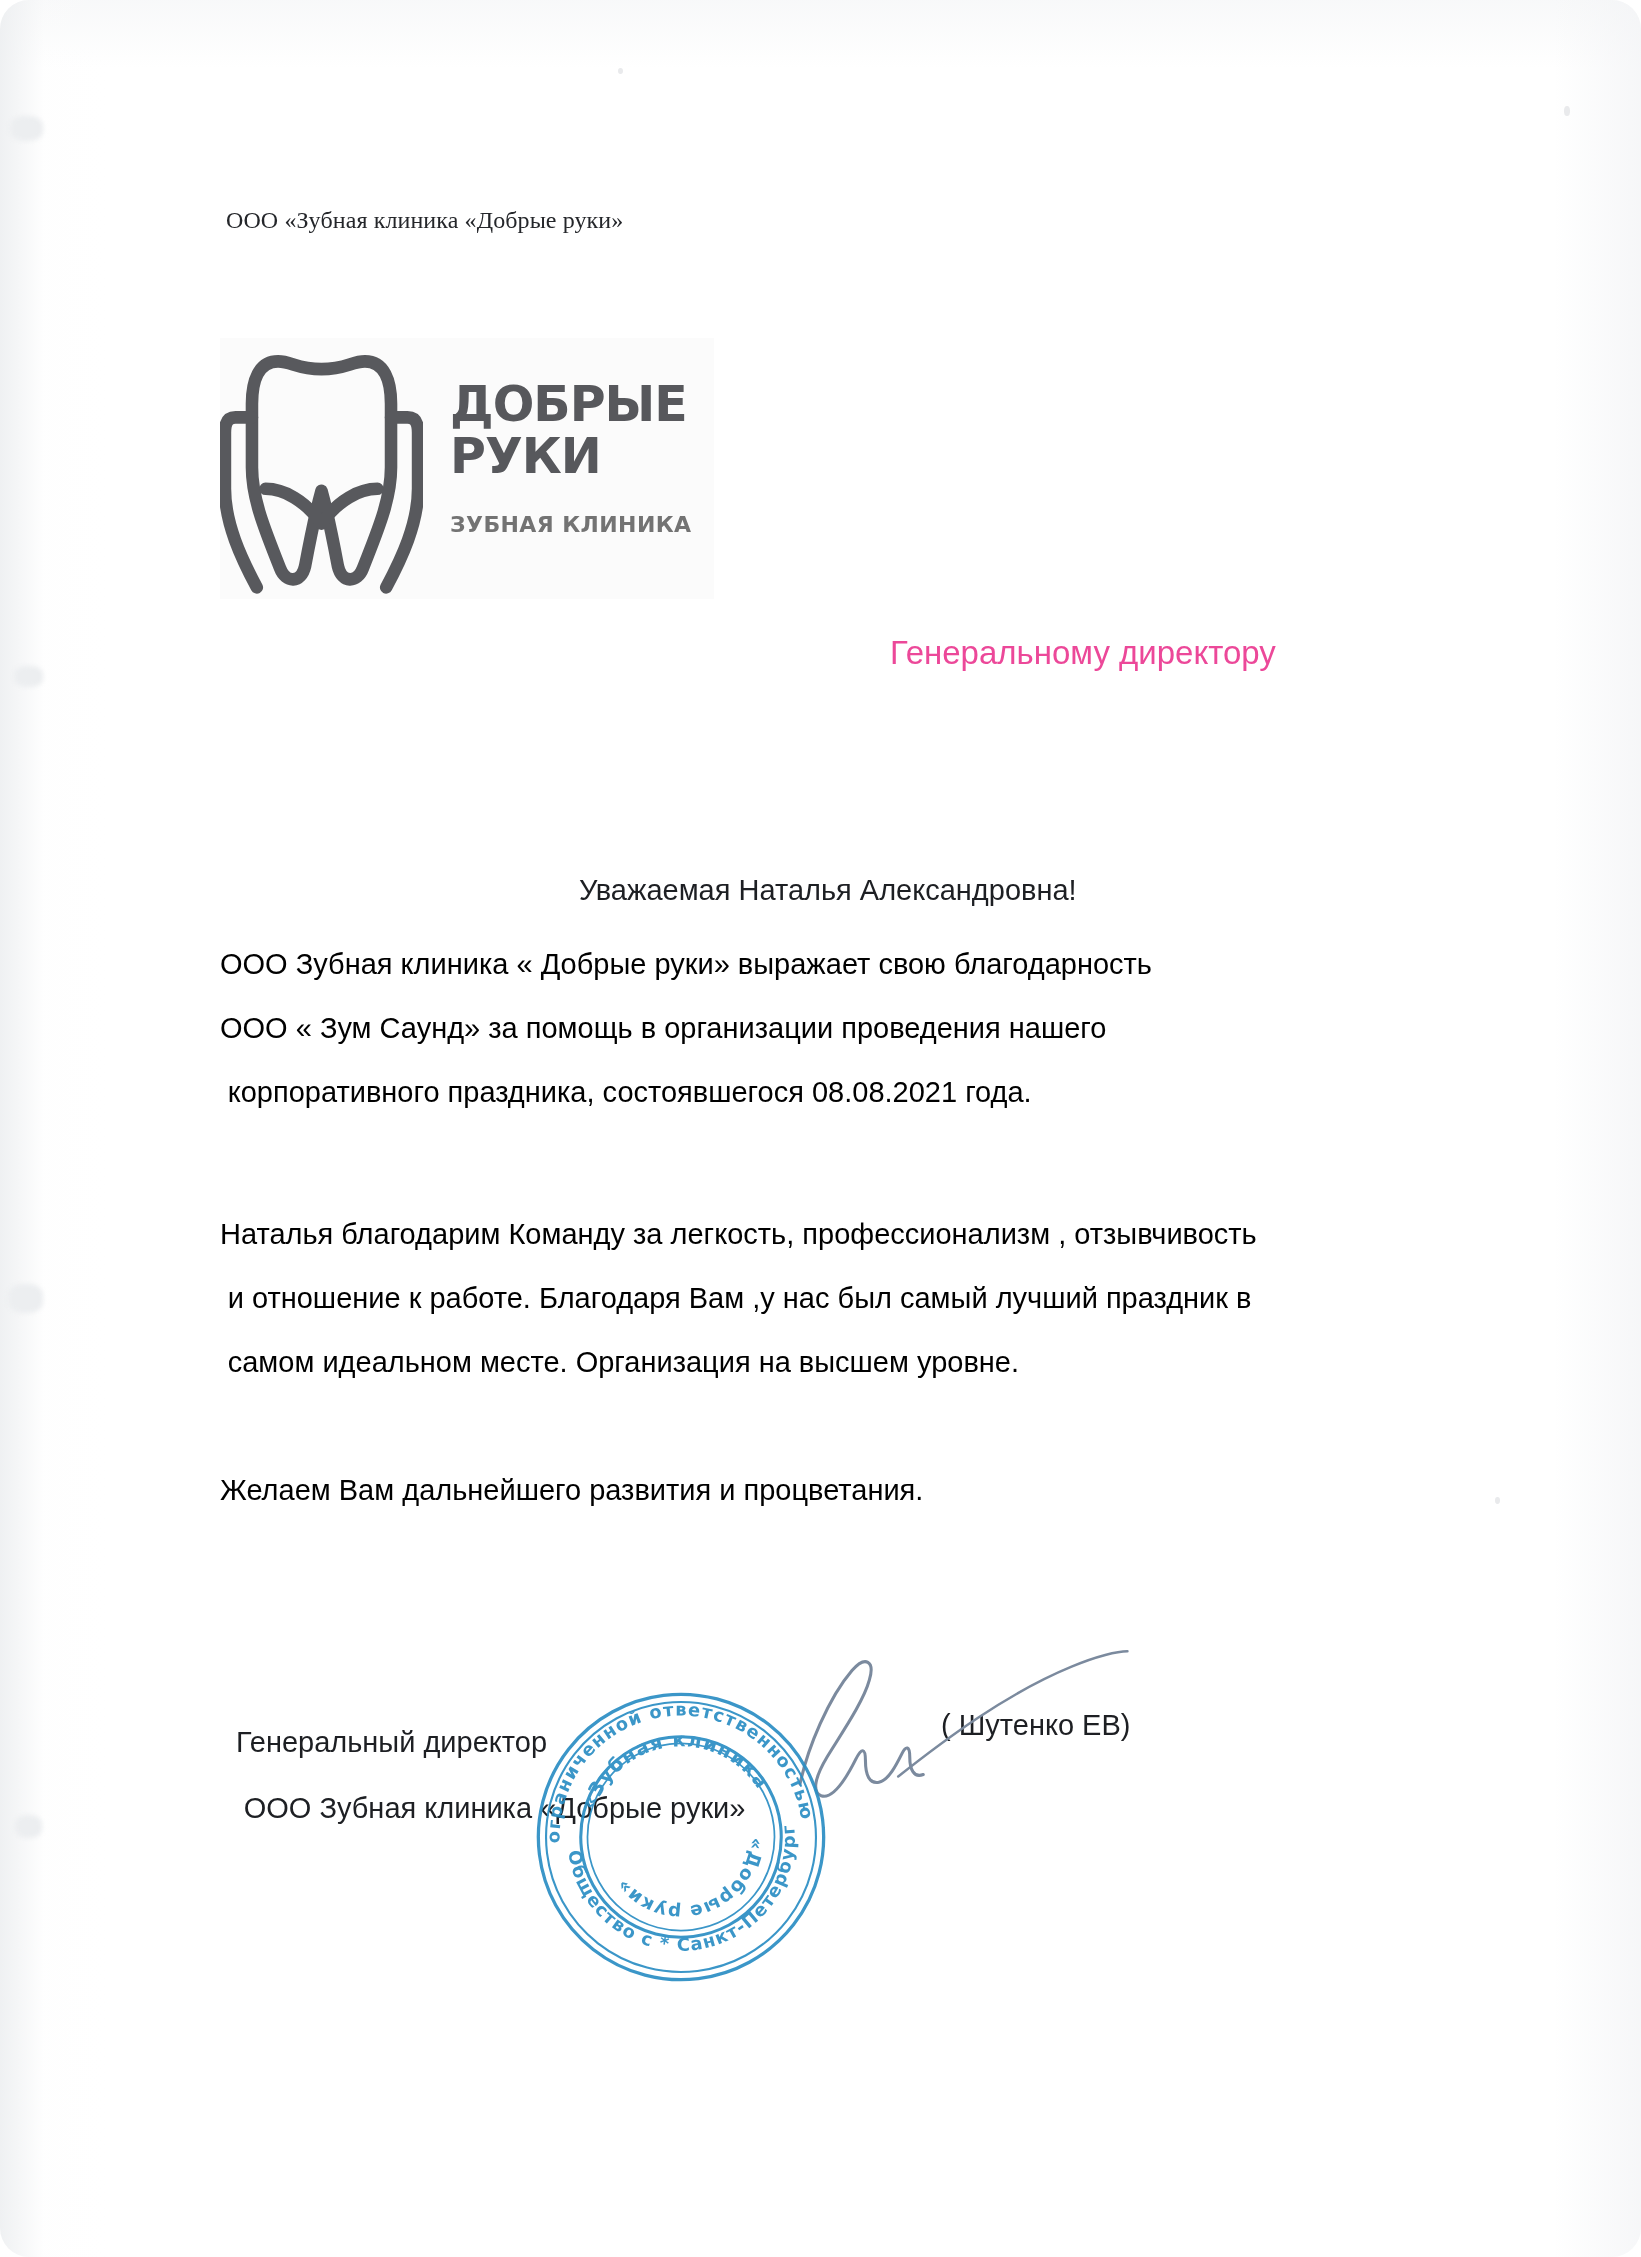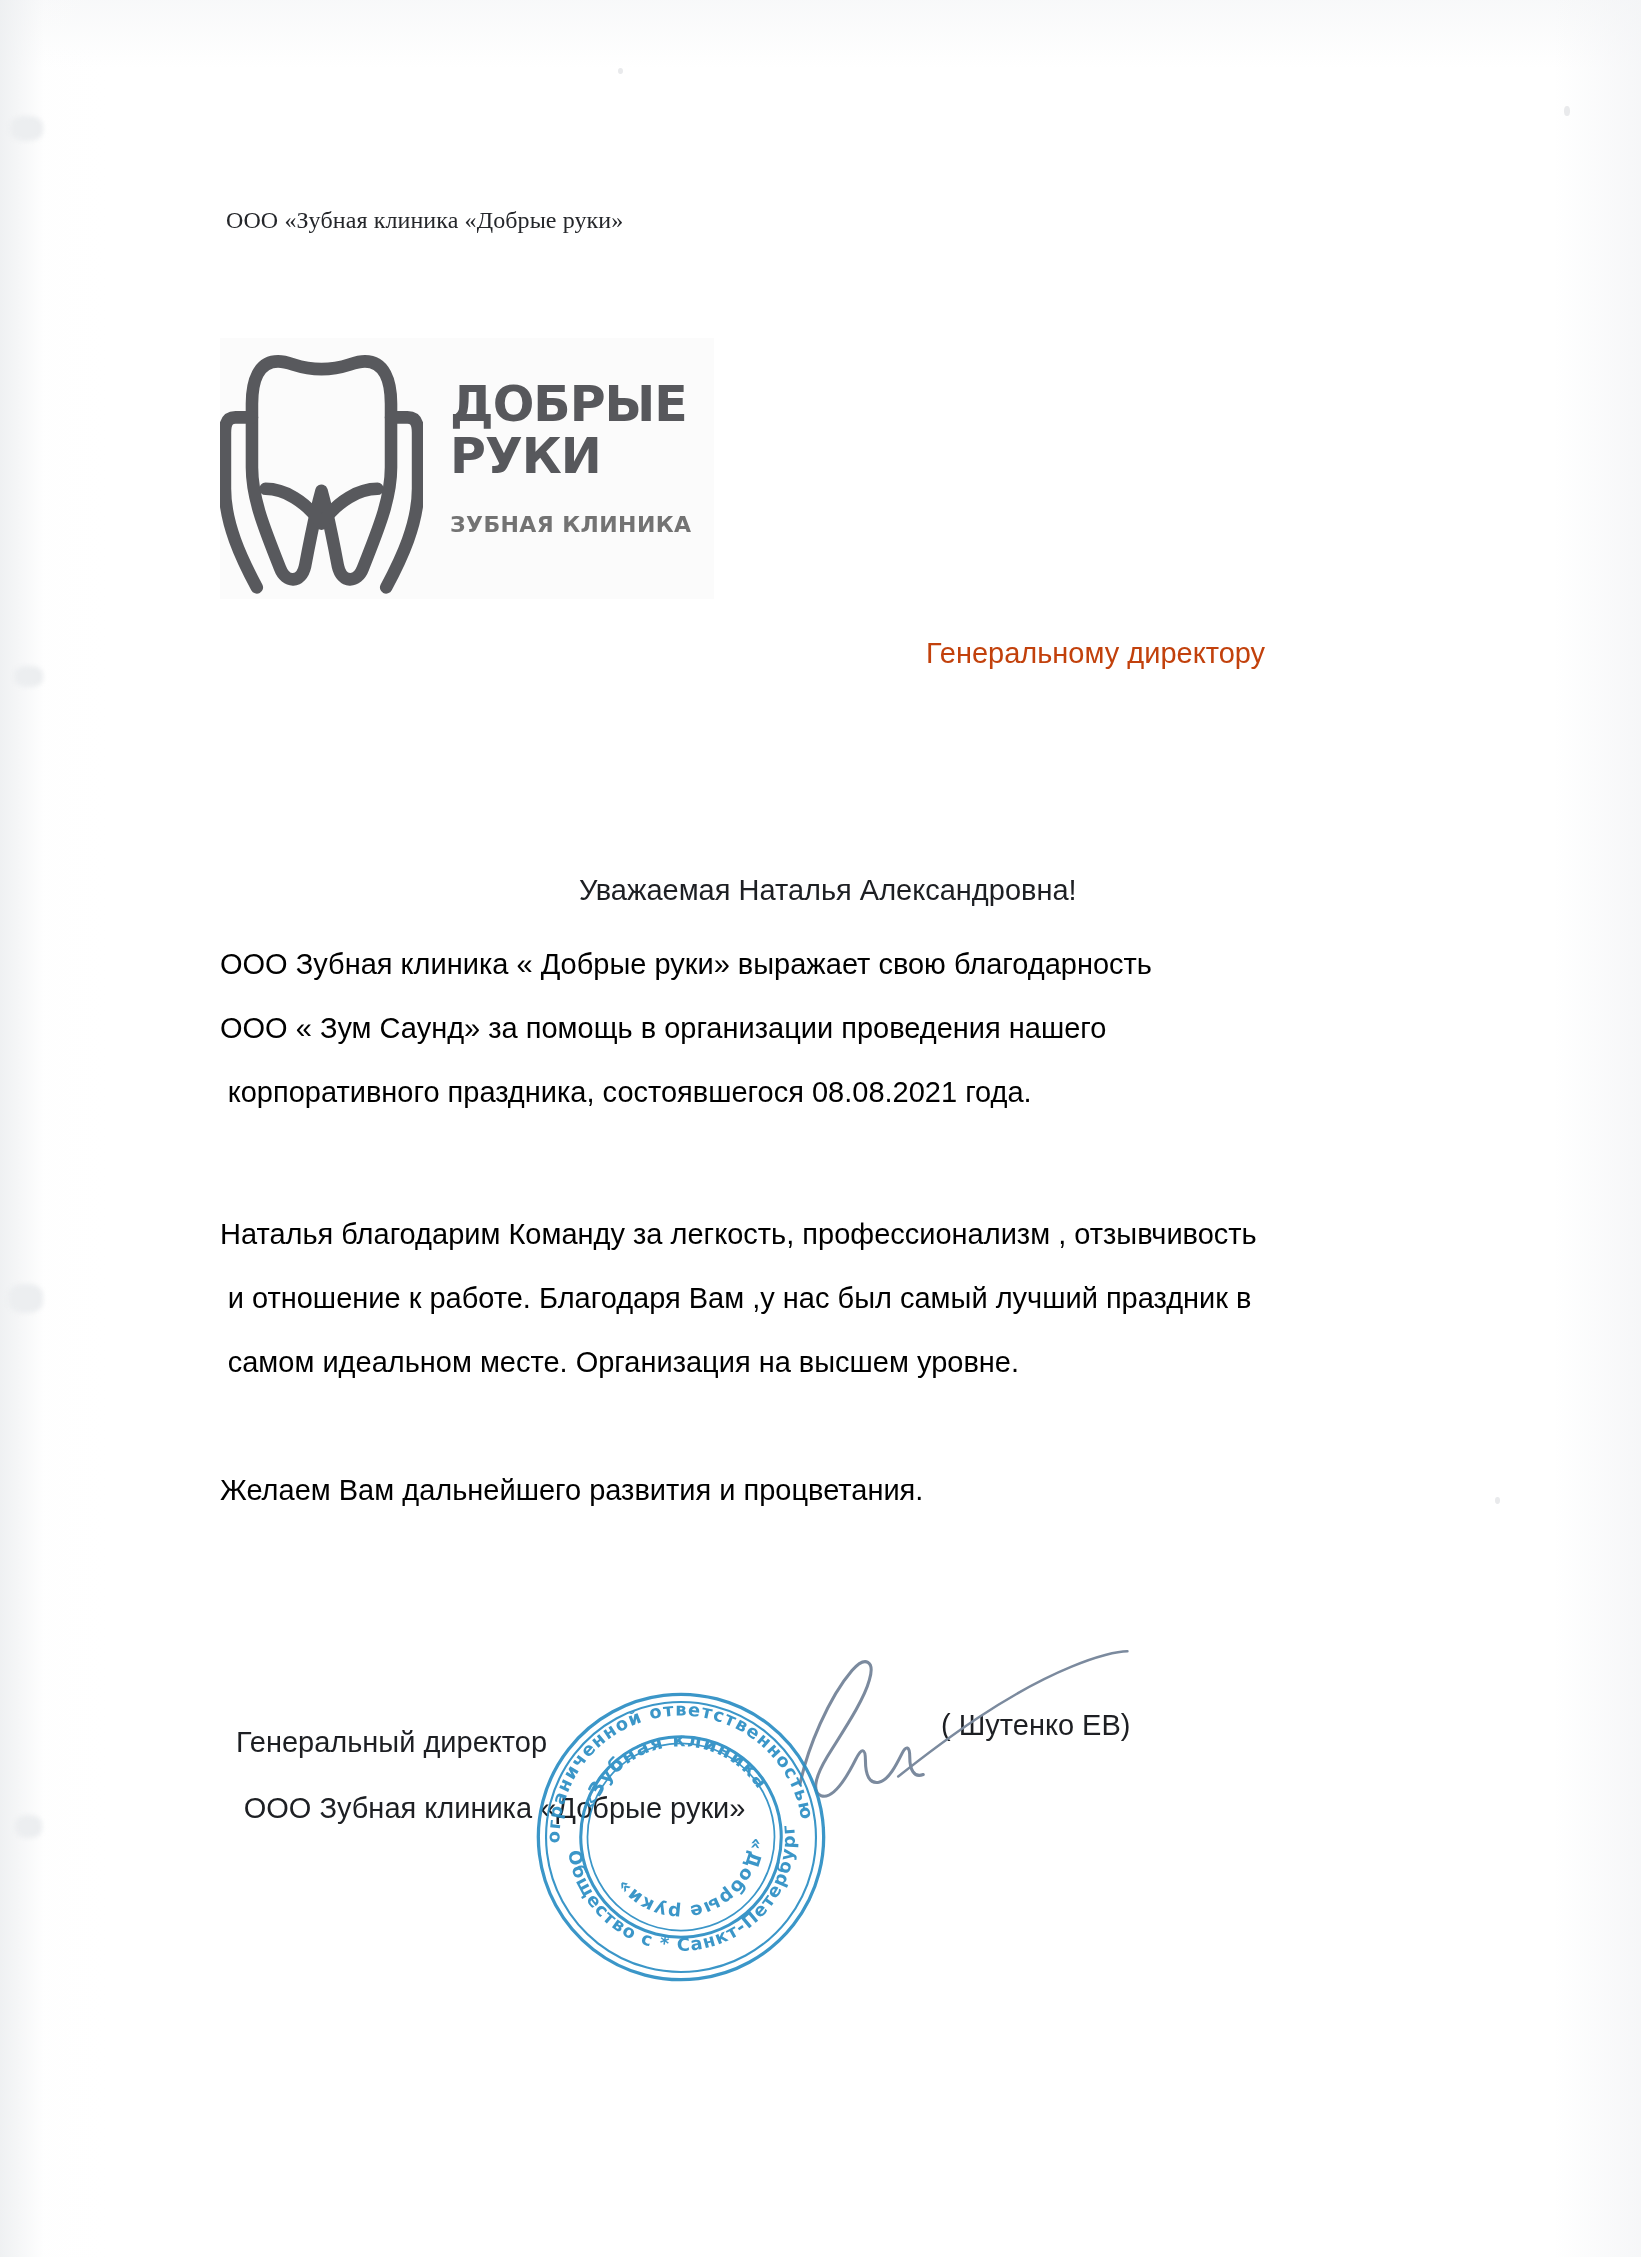--- a/index.html
+++ b/index.html
@@ -11,20 +11,21 @@
   body {
     font-family: "Liberation Sans", sans-serif;
   }
 
   .page {
     position: relative;
     width: 1641px;
     height: 2257px;
     background: #ffffff;
     overflow: hidden;
+    border-radius: 29px;
   }
 
   
   .scan-tint {
     position: absolute;
     inset: 0;
     background:
       linear-gradient(90deg, rgba(236,238,240,0.85) 0px, rgba(252,252,252,0.2) 44px, rgba(255,255,255,0) 106px),
       linear-gradient(270deg, rgba(243,244,246,0.75) 0px, rgba(255,255,255,0) 87px),
       linear-gradient(180deg, rgba(246,247,248,0.8) 0px, rgba(255,255,255,0) 68px);
@@ -94,24 +95,23 @@
     letter-spacing: 0.4px;
     color: #737373;
     margin-top: 29px;
   }
 
   
   .addressee {
     position: absolute;
     left: 890px;
     top: 618px;
-    font-size: 29px;
+    font-size: 33px;
     line-height: 70px;
-    color: #c2410c;
-    margin-left: 36px;
+    color: #ec4899;
   }
   .addressee div { white-space: nowrap; }
 
   
   .salutation {
     position: absolute;
     left: 565px;
     top: 874px;
     font-size: 29px;
     color: #1d1f23;

